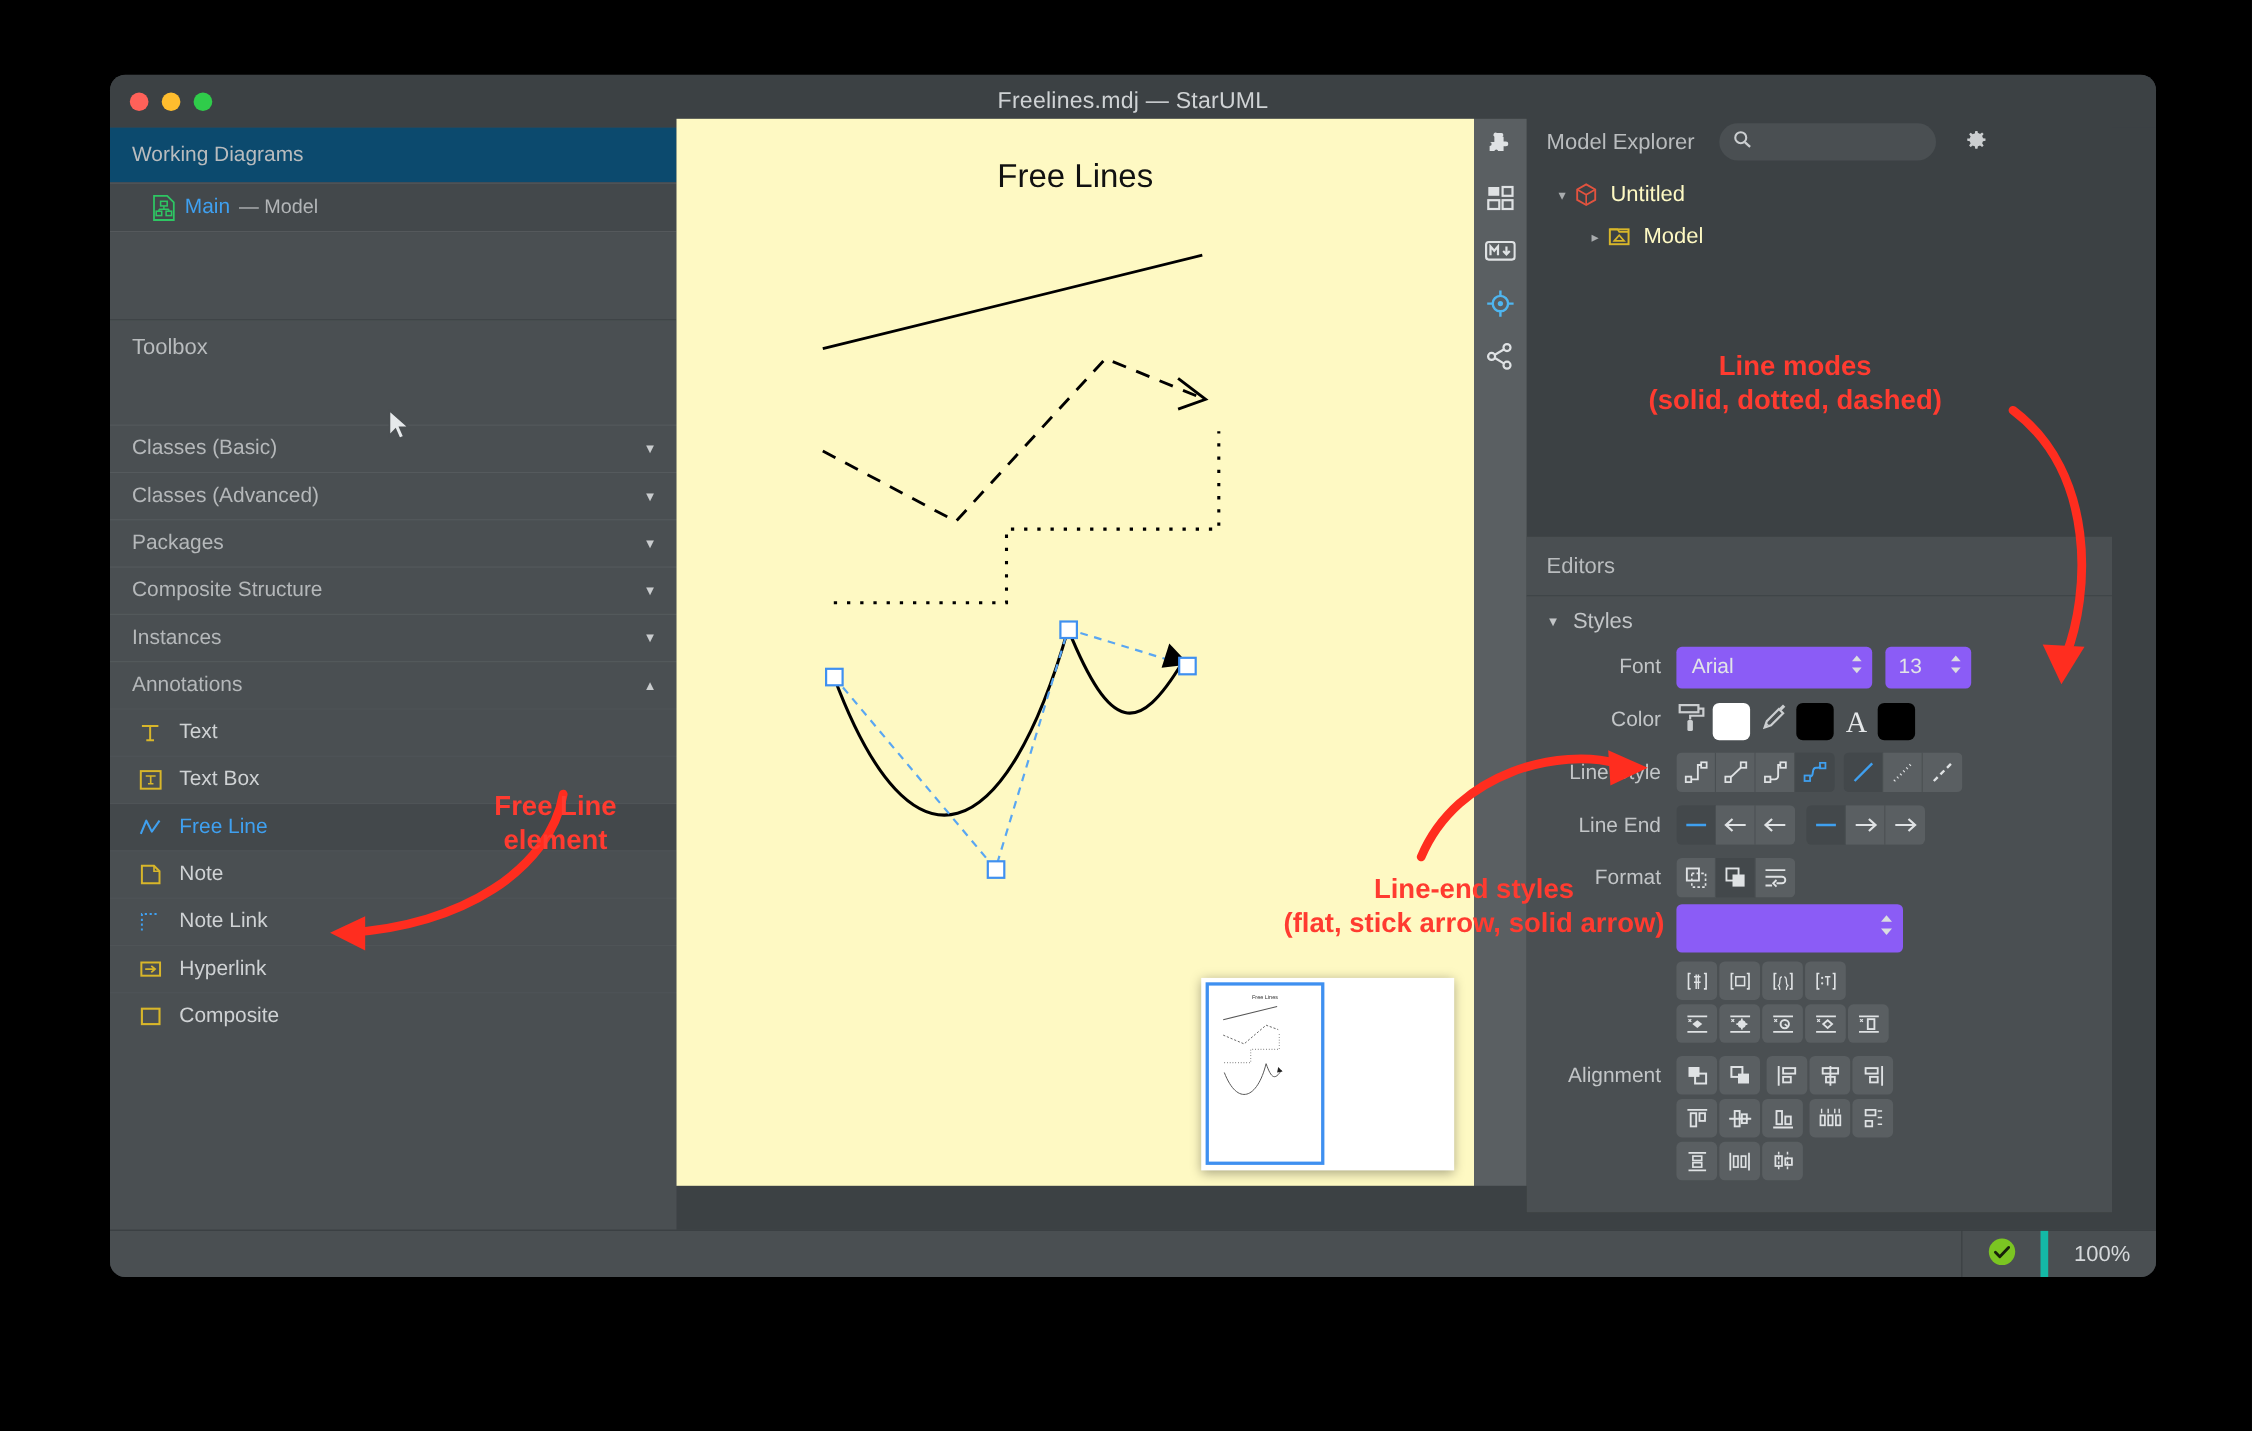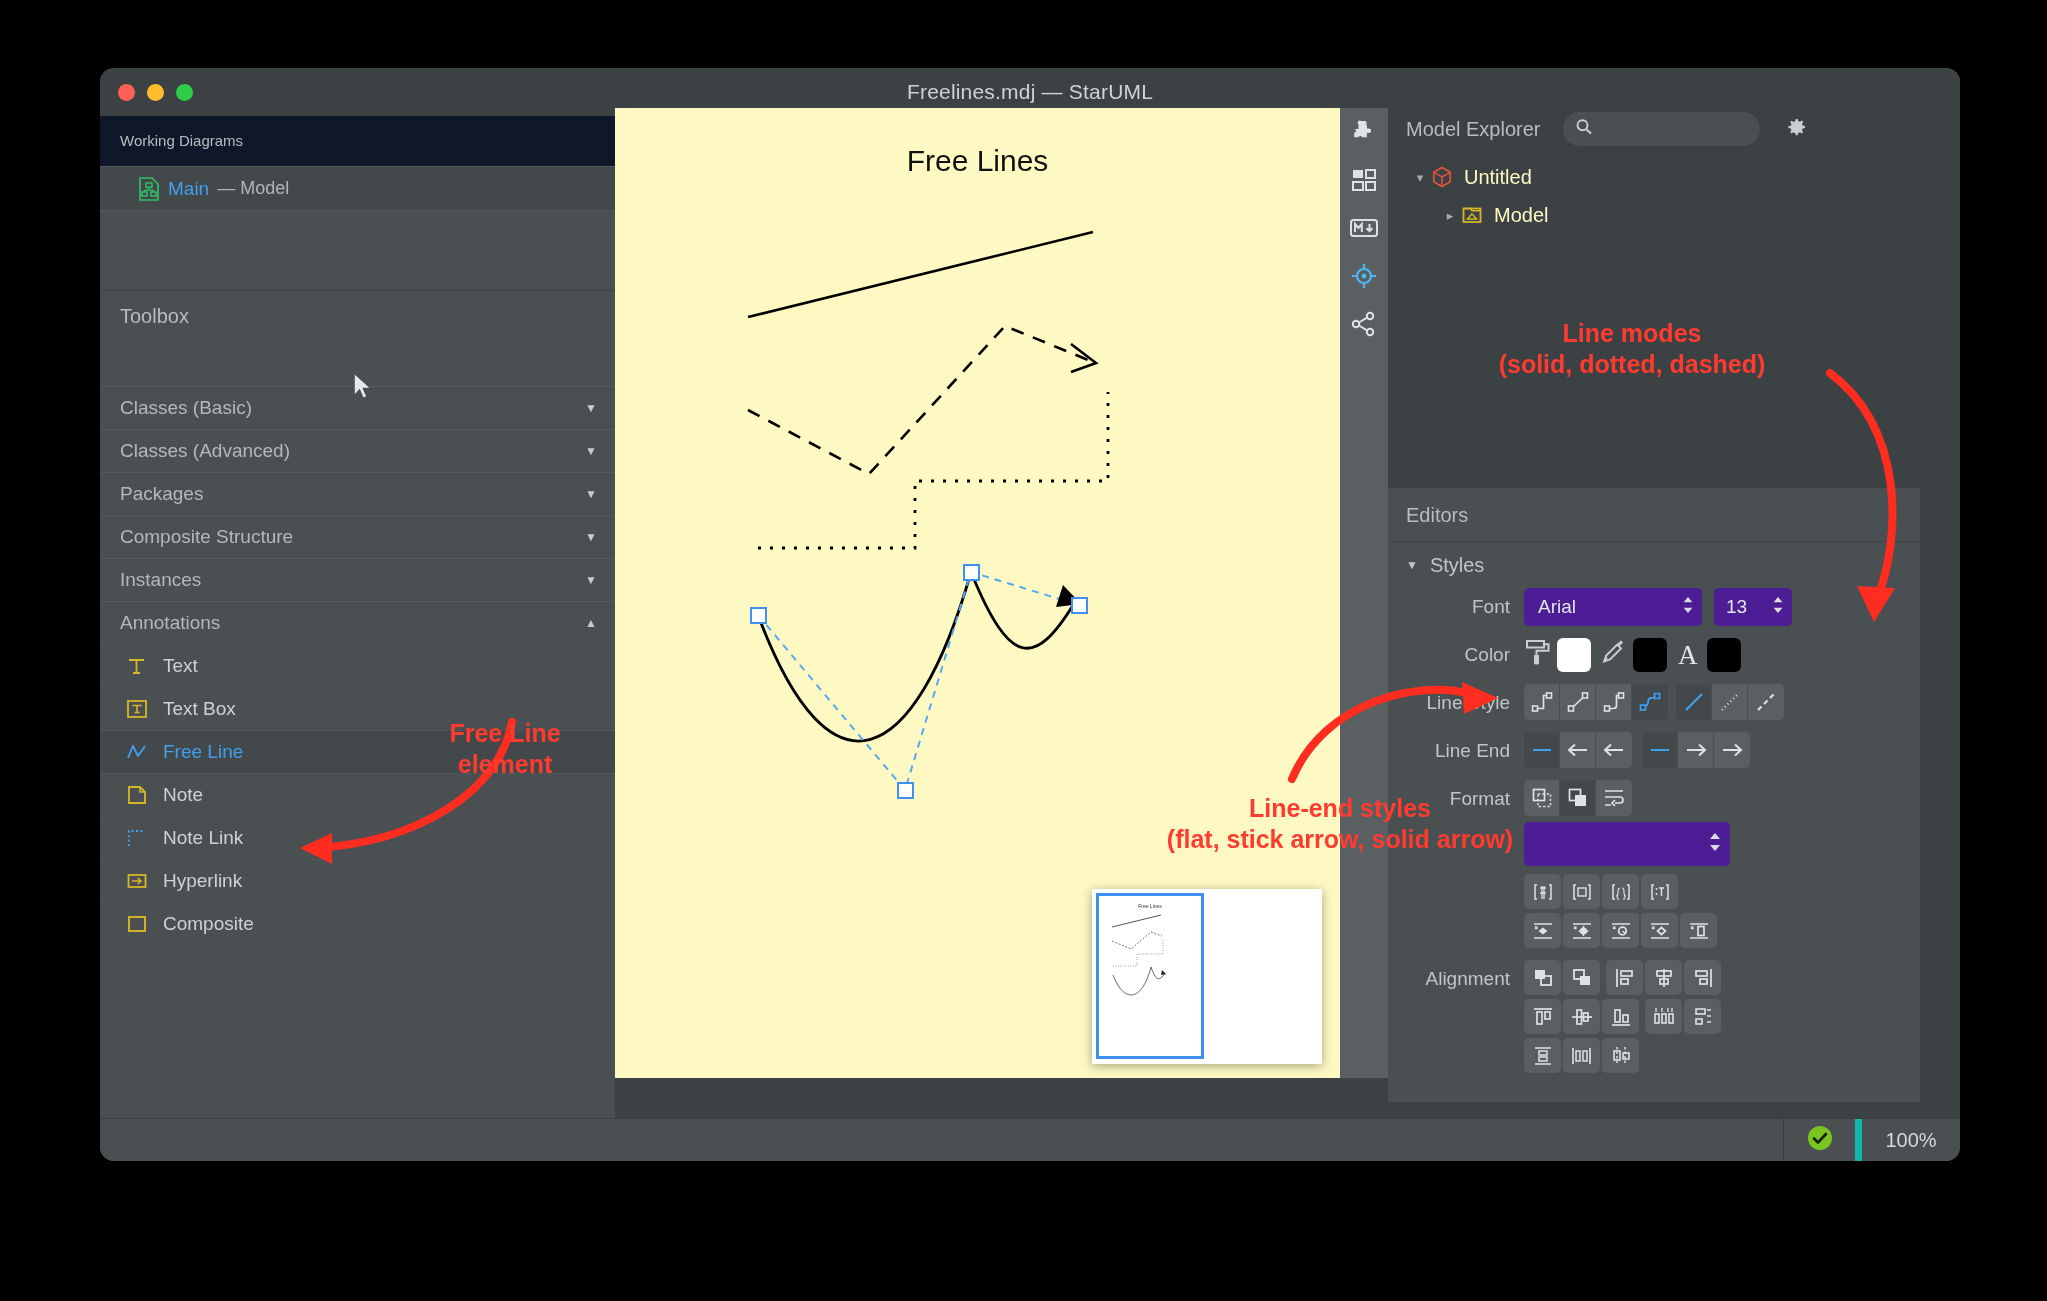--- a/index.html
+++ b/index.html
@@ -35,21 +35,21 @@
     letter-spacing: .2px;
   }
 
   
   #left-panel {
     position: absolute; left: 0; top: 48px; width: 515px; height: 1002px;
     background: #4a4f52;
   }
   .panel-header {
     height: 50px; line-height: 50px; padding-left: 20px;
-    color: #b9bcbe; font-size: 15px; background: #0f172a;
+    color: #b9bcbe; font-size: 19px; background: #0c4a6e;
   }
   #wd-list { background: #4a4f52; }
   .wd-item {
     height: 45px; display: flex; align-items: center; padding-left: 38px;
     background: #43484b;
     border-top: 1px solid #55595c; border-bottom: 1px solid #55595c;
   }
   .wd-icon { width: 22px; height: 24px; margin-right: 8px; flex: none; }
   .wd-name { color: #3fa0f0; font-size: 19px; }
   .wd-sub  { color: #b2b5b7; font-size: 18px; margin-left: 8px; }
@@ -135,21 +135,21 @@
   #styles-title .caret { margin-right: 12px; font-size: 12px; color: #c2c5c7; }
 
   .srow { display: flex; align-items: flex-start; margin-bottom: 10px; border-radius: 13px; }
   .slabel {
     width: 136px; text-align: right; padding-right: 14px;
     color: #c2c5c7; font-size: 19px; line-height: 38px; flex: none;
   }
   .sfields { display: flex; align-items: center; flex-wrap: wrap; gap: 0; }
 
   .select {
-    height: 38px; background: #4c1d95; border-radius: 5px;
+    height: 38px; background: #8b5cf6; border-radius: 5px;
     display: flex; align-items: center; padding: 0 8px 0 14px;
     color: #e2e5e7; font-size: 19px; position: relative;
   }
   .select .spin { margin-left: auto; padding-left: 10px; }
 
   .swatch { width: 34px; height: 34px; border-radius: 6px; }
   .btn {
     width: 36px; height: 36px; background: #5a5f62;
     display: flex; align-items: center; justify-content: center;
     border-right: 1px solid #4a4f52;

